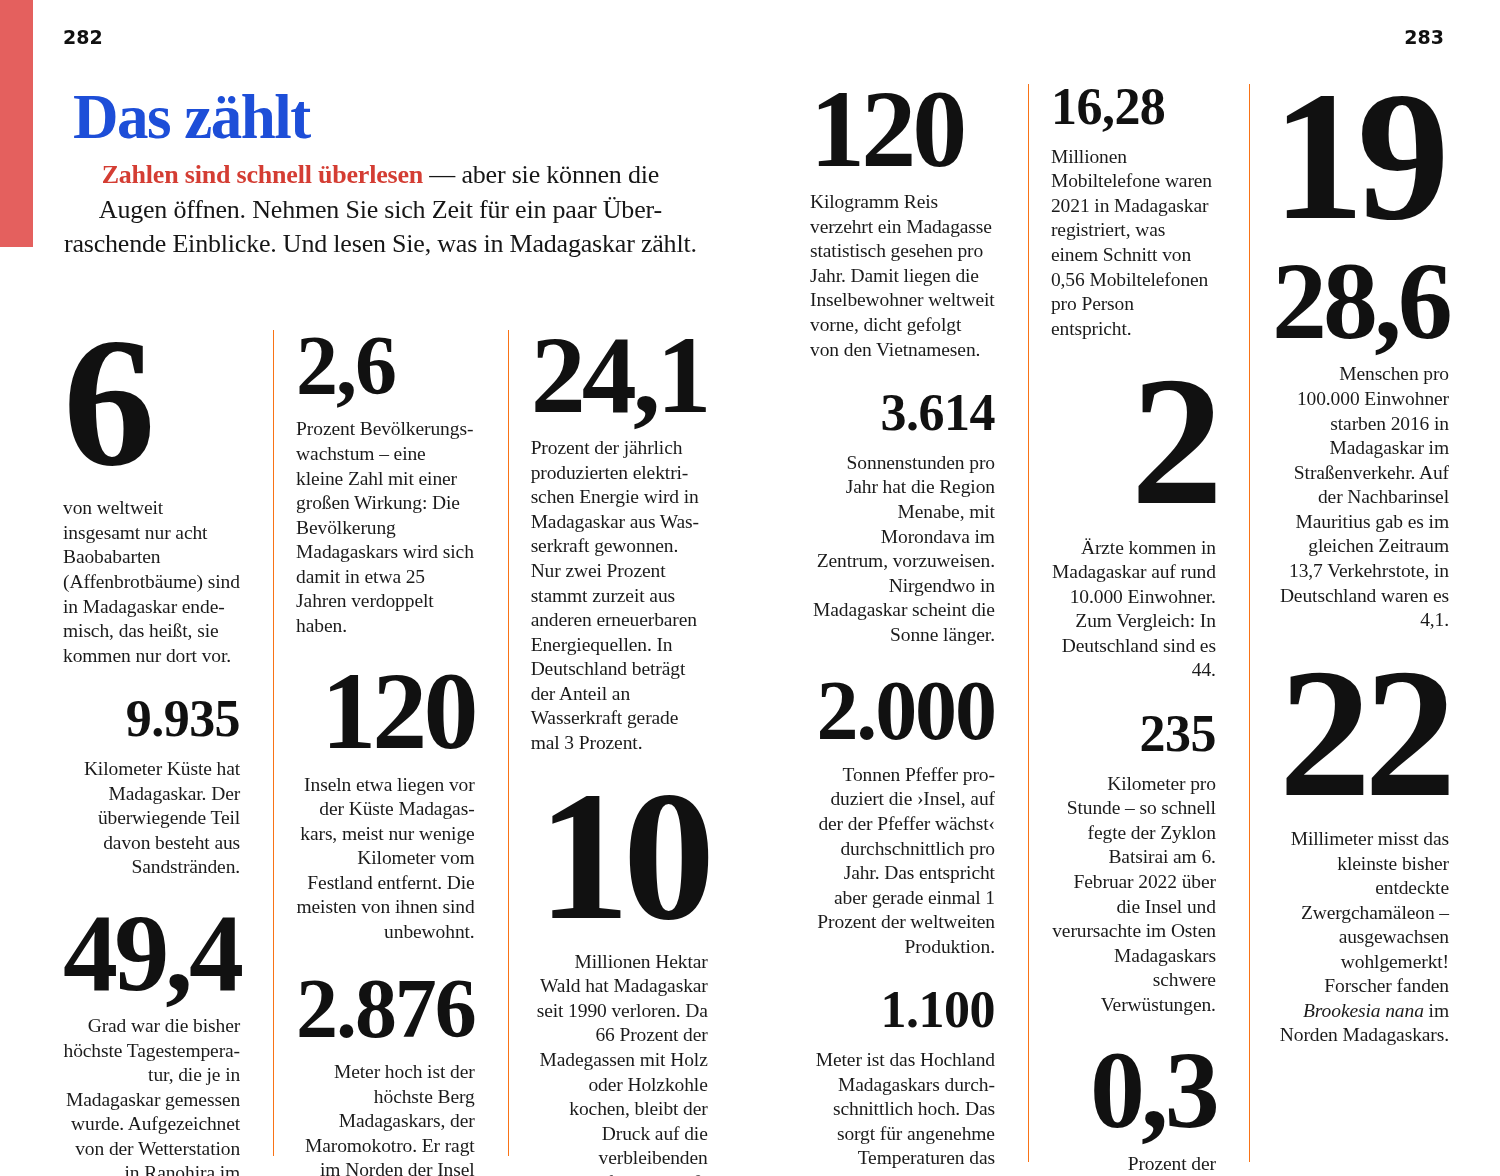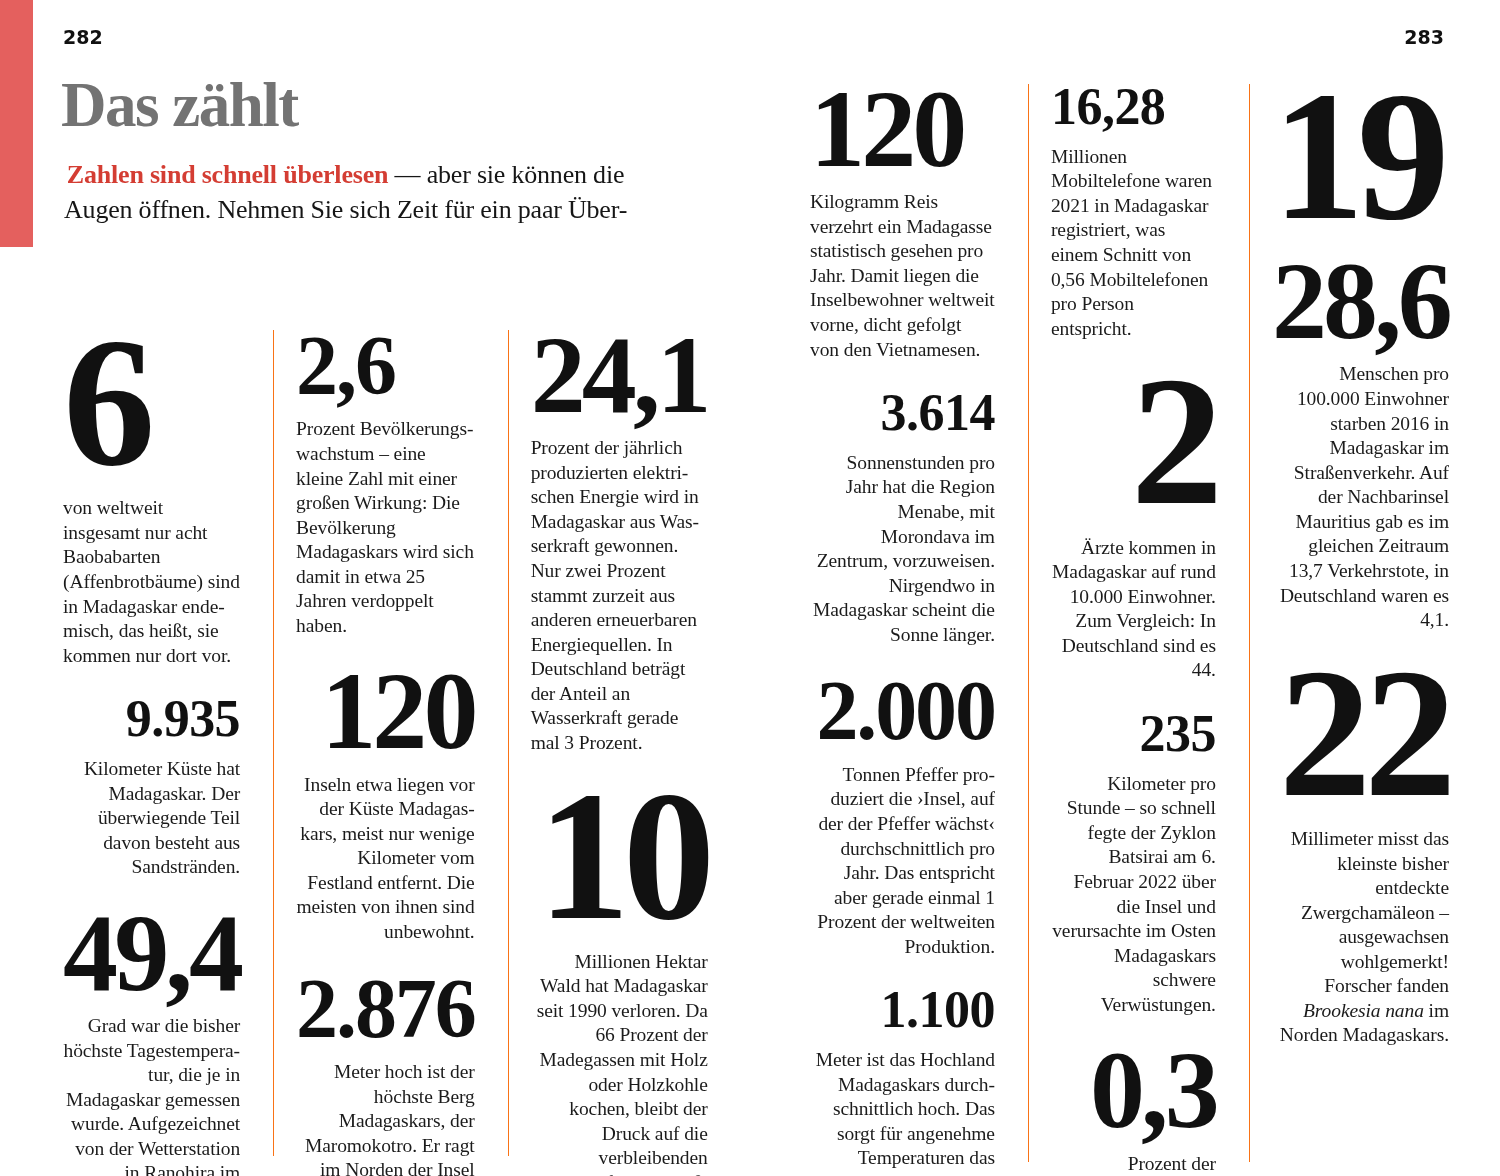--- a/index.html
+++ b/index.html
@@ -20,23 +20,23 @@
 
   .pageno {
     position: absolute; top: 26px;
     font-family: "DejaVu Sans", sans-serif;
     font-weight: bold; font-size: 19px; color: #111;
   }
   .pageno-left  { left: 63px; }
   .pageno-right { right: 56px; }
 
   .title {
-    position: absolute; left: 61px; top: 74px; margin: 0;
+    position: absolute; left: 61px; top: 74px; margin: 12px;
     font-size: 63px; font-weight: bold; letter-spacing: -1.5px;
-    color: #737373; line-height: 1;
+    color: #1d4ed8; line-height: 1;
   }
 
   .intro {
     position: absolute; left: 64px; top: 158px;
     font-size: 26px; line-height: 1.33; color: #161616;
     letter-spacing: -0.2px;
     text-align: center;
   }
   .intro-line { white-space: nowrap; }
   .hl { color: #d43d33; font-weight: bold; }
@@ -75,20 +75,21 @@
   <div class="red-bar"></div>
 
   <div class="pageno pageno-left">282</div>
   <div class="pageno pageno-right">283</div>
 
   <h1 class="title">Das zählt</h1>
 
   <div class="intro">
       <div class="intro-line"><span class="hl">Zahlen sind schnell überlesen</span> — aber sie können die</div>
       <div class="intro-line">Augen öffnen. Nehmen Sie sich Zeit für ein paar Über-</div>
+      <div class="intro-line">raschende Einblicke. Und lesen Sie, was in Madagaskar zählt.</div>
     </div>
 
   <div class="cols cols-left">
     <div class="col">
         <div class="stat-item">
           <div class="stat-number n-giant">6</div>
           <div class="stat-text">von weltweit insgesamt nur acht Baobabarten (Affenbrot­bäume) sind in Madagaskar ende­misch, das heißt, sie kommen nur dort vor.</div>
         </div>
         <div class="stat-item">
           <div class="stat-number n-small">9.935</div>

